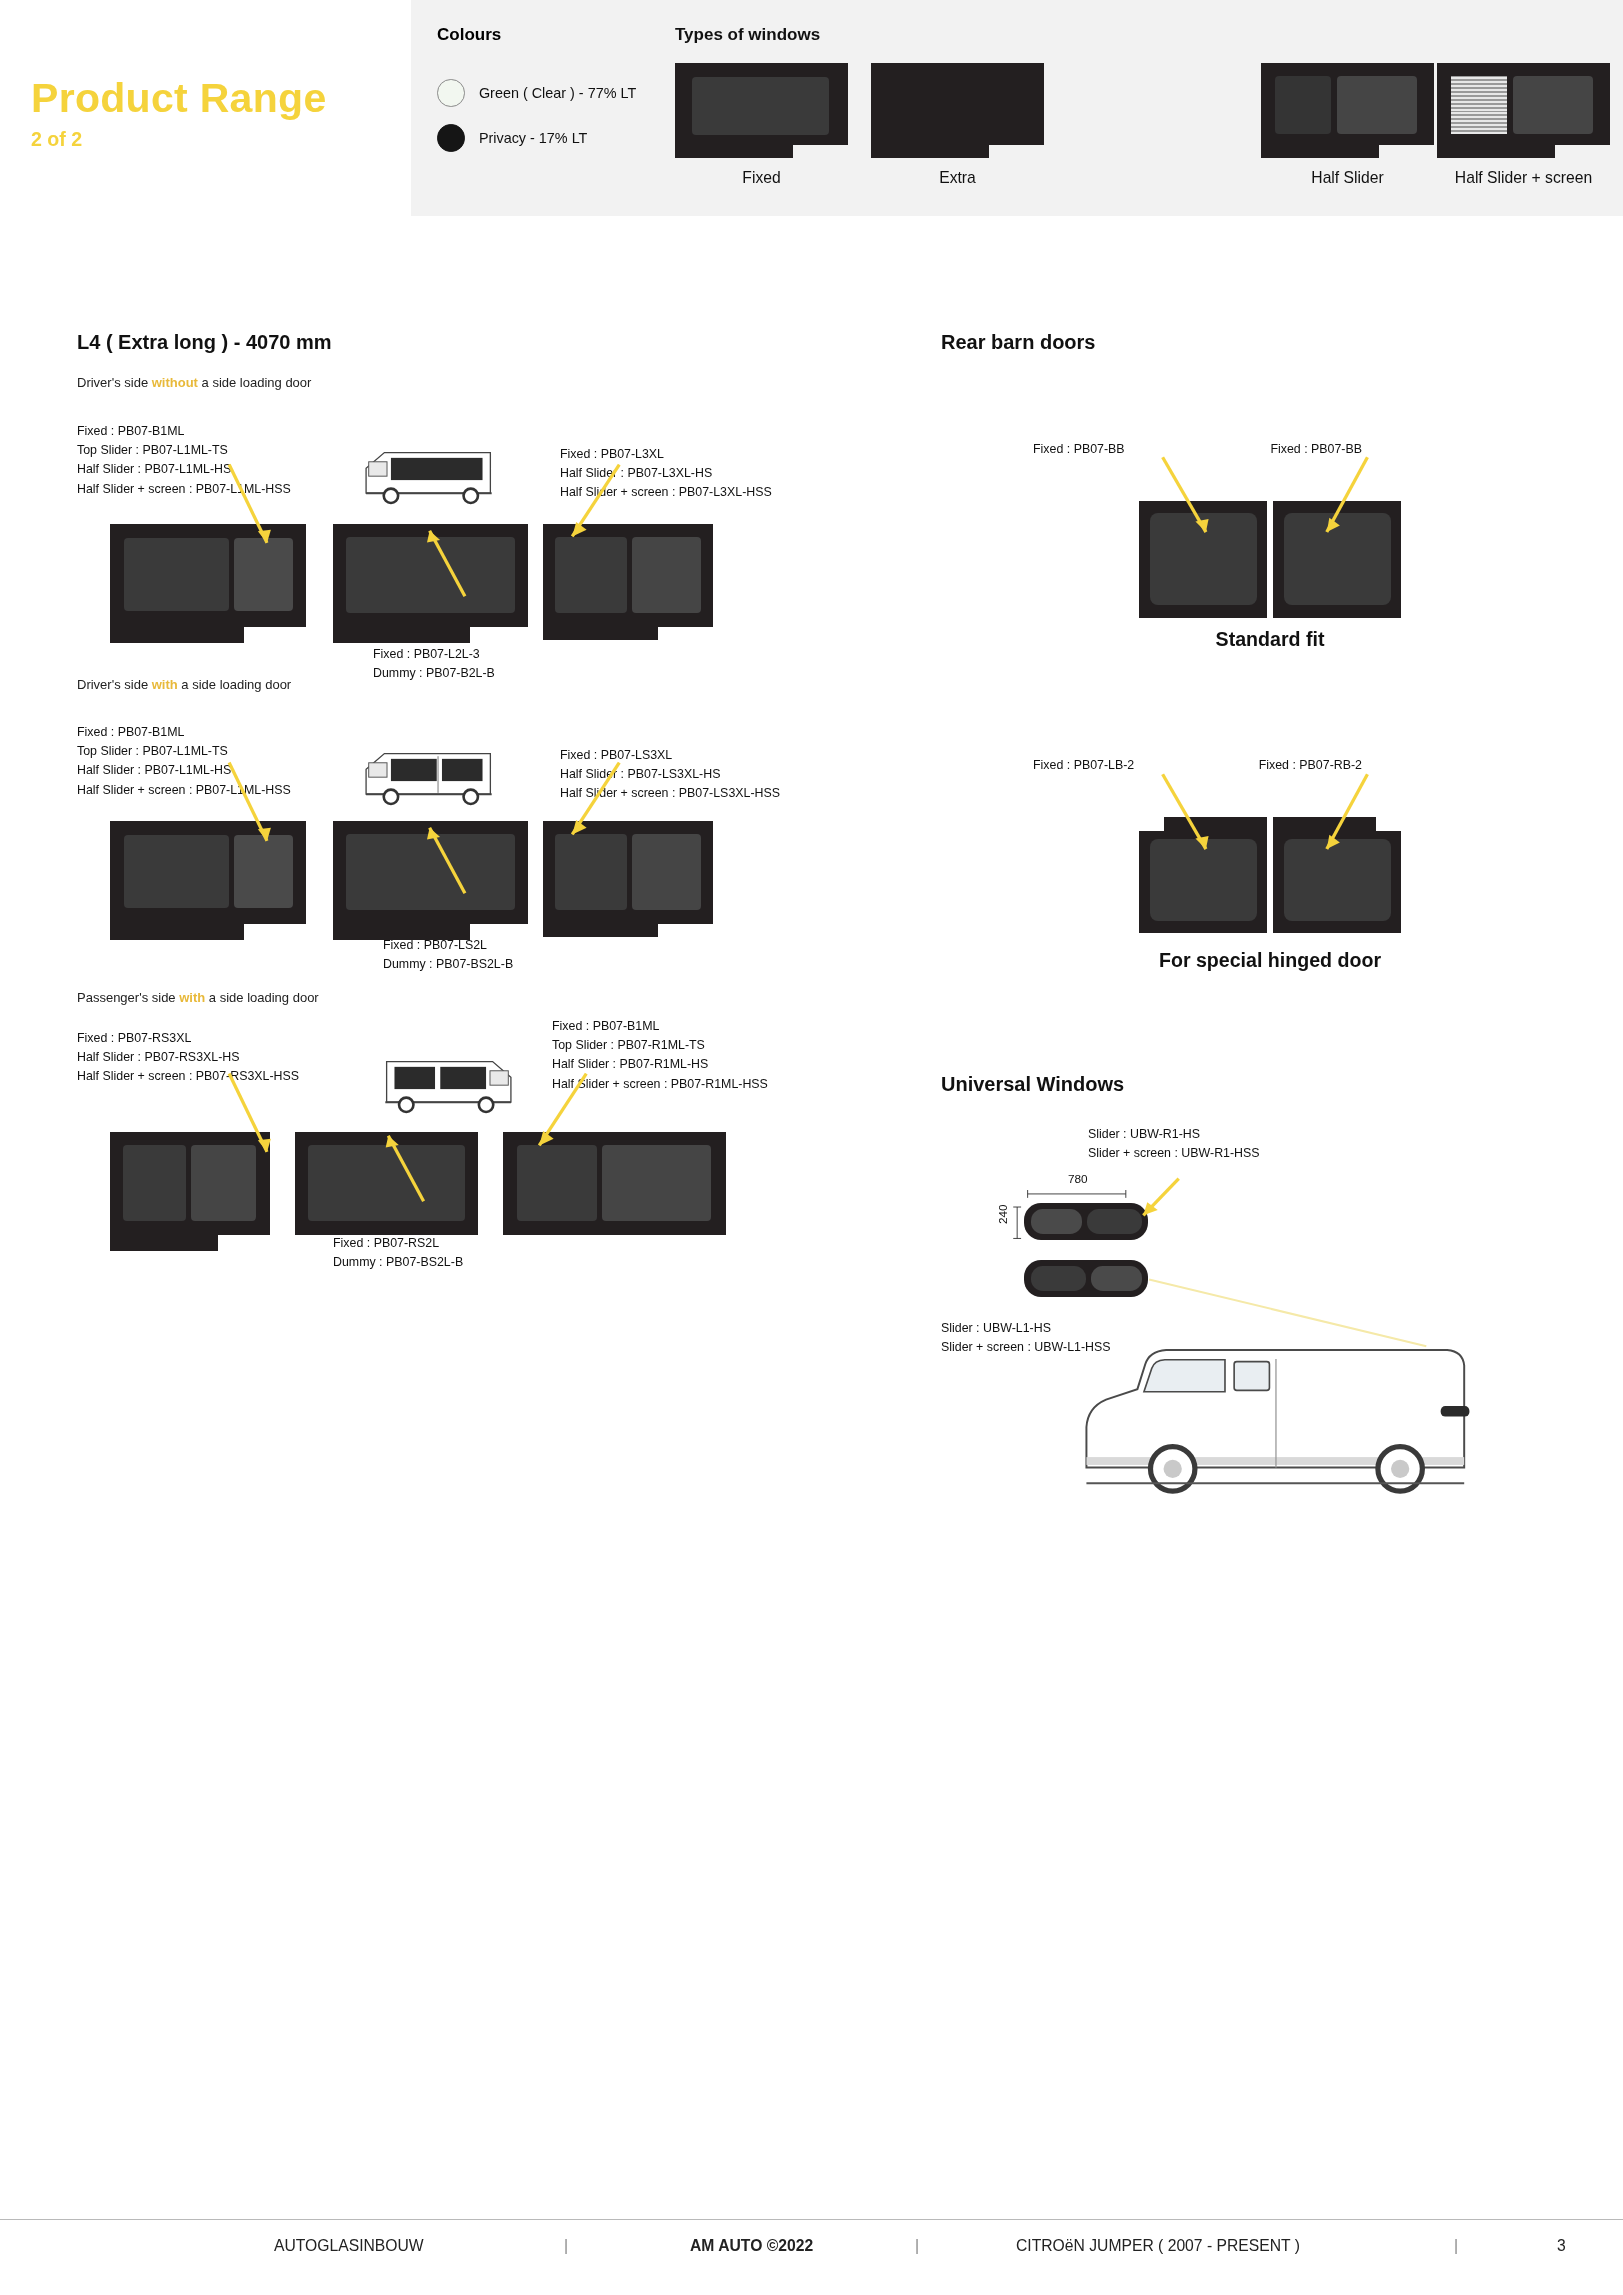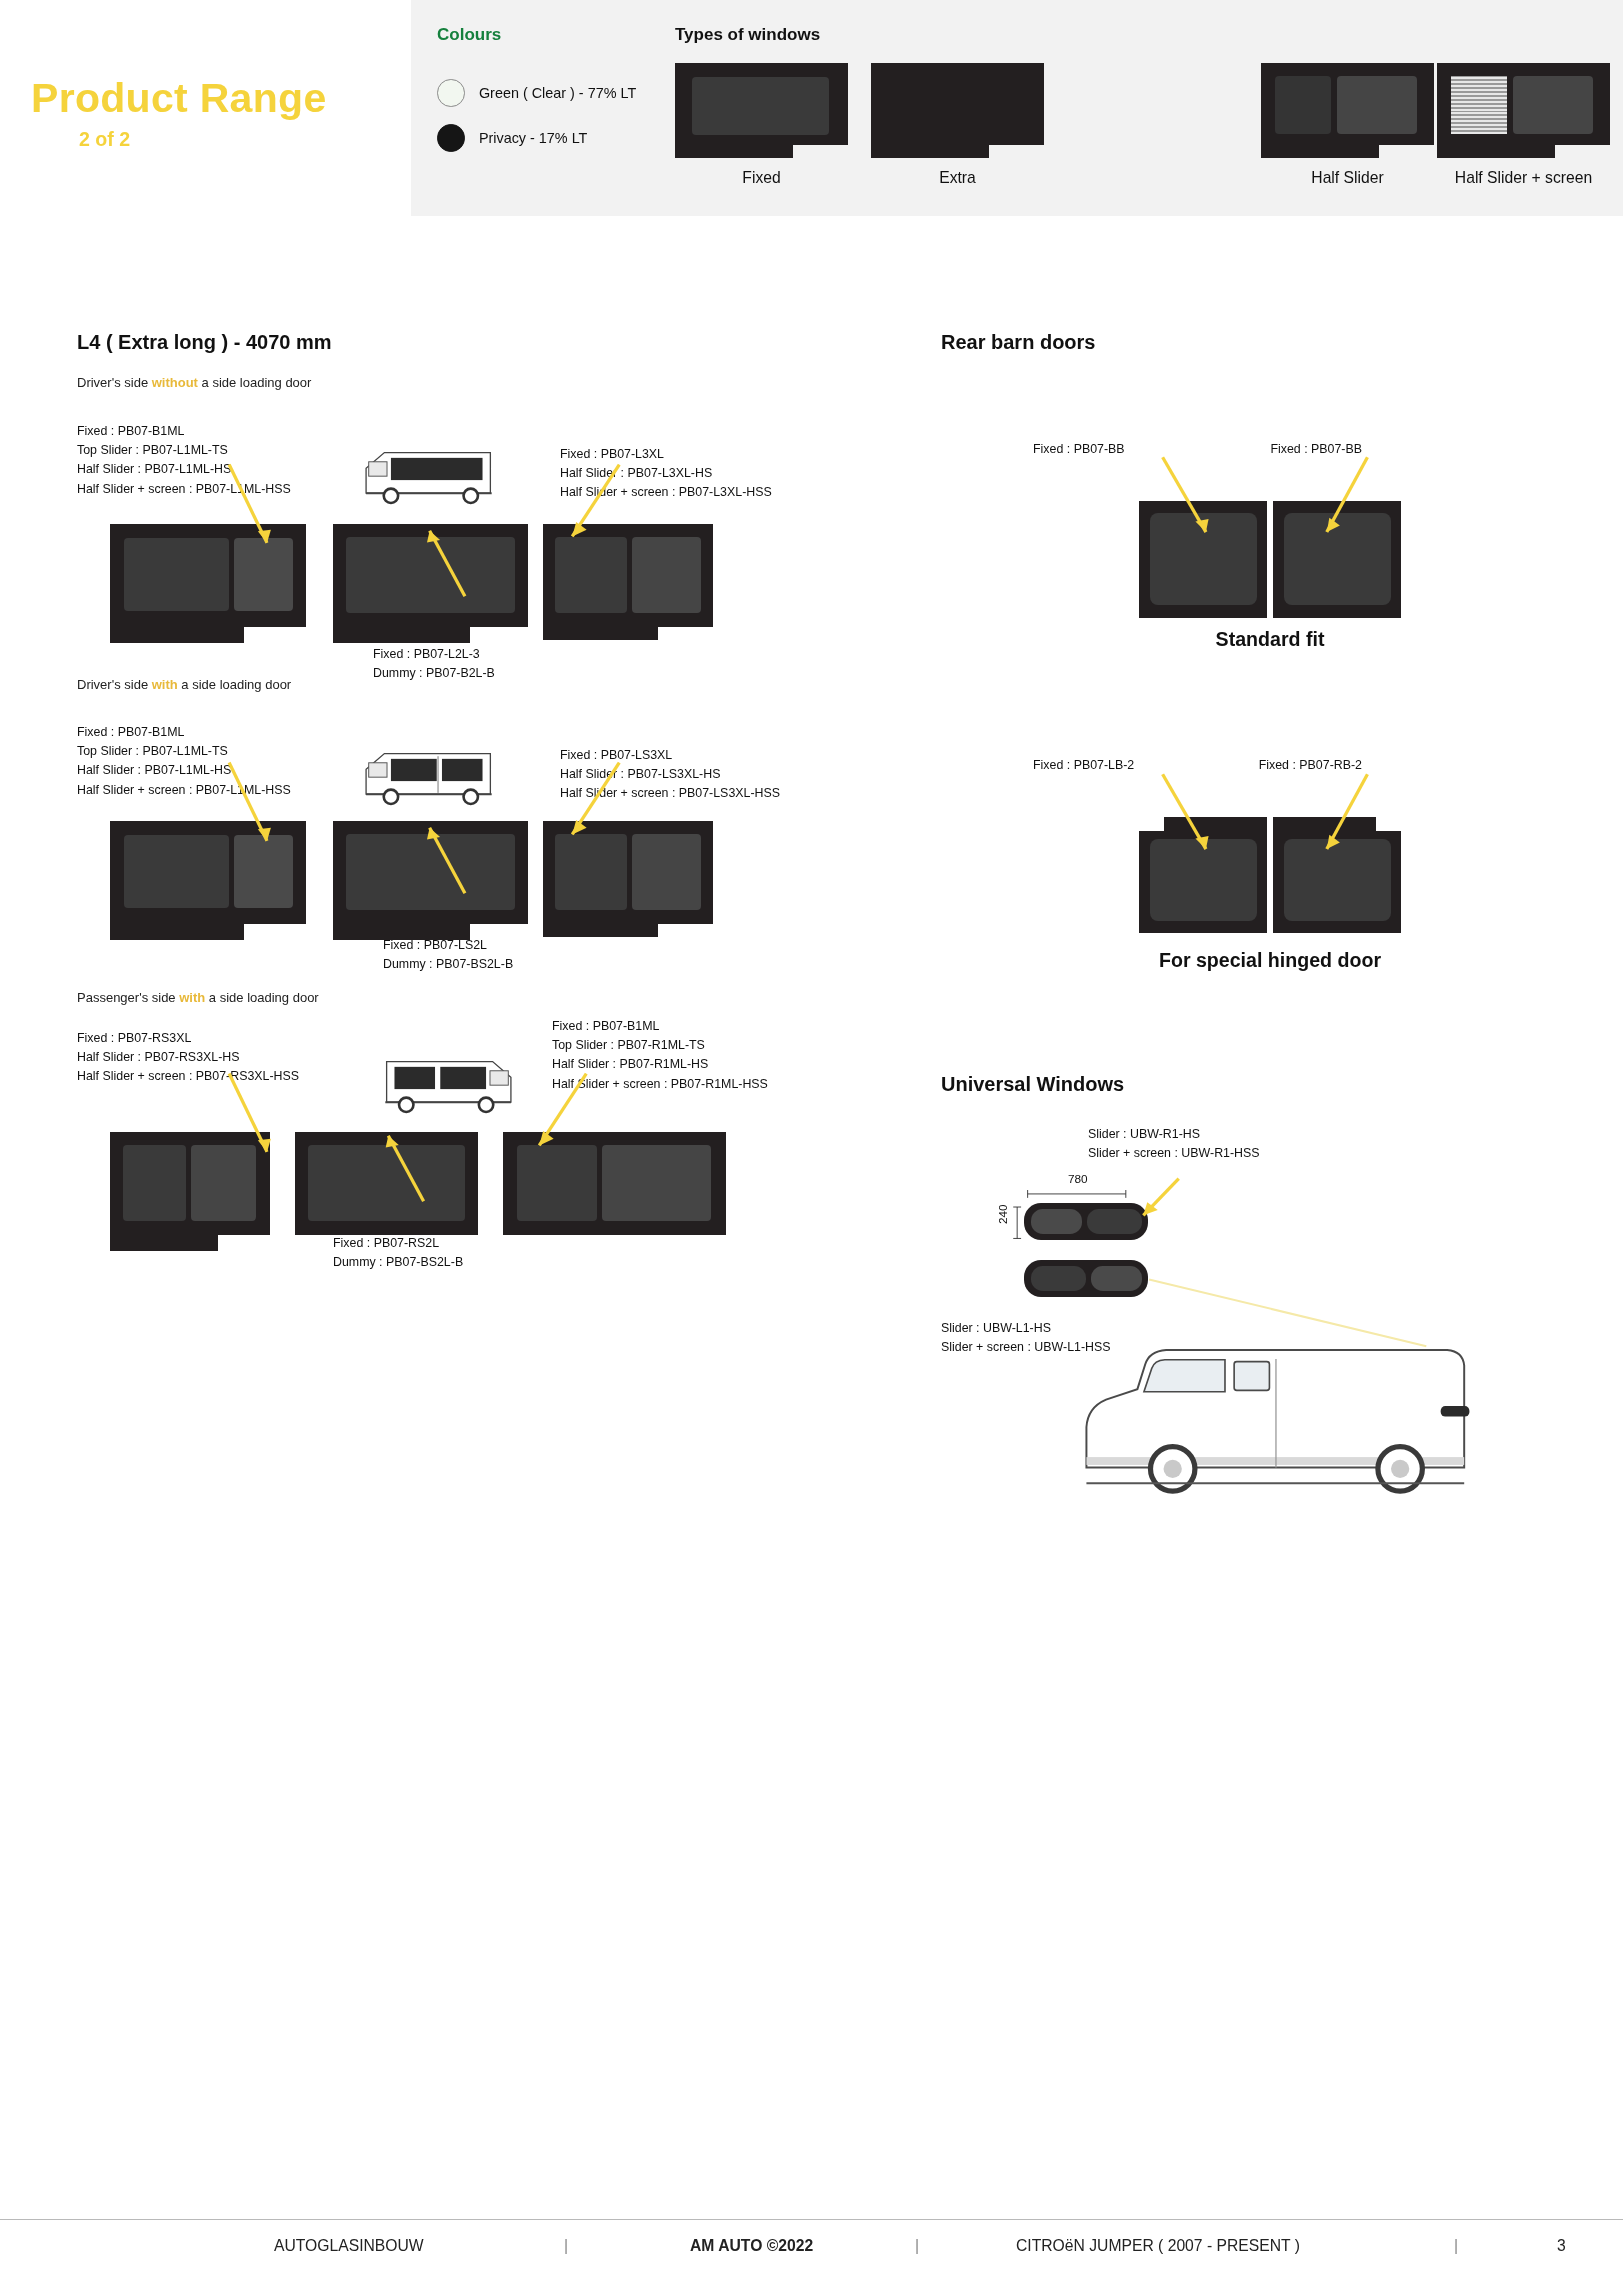--- a/index.html
+++ b/index.html
@@ -28,25 +28,24 @@
     font-weight: bold;
     color: #f5d33c;
     letter-spacing: 0.3px;
   }
   .subtitle {
     position: absolute;
     left: 31px; top: 128px;
     font-size: 19.6px;
     font-weight: bold;
     color: #f5d33c;
-    margin-left: 48px;
   }
   .colours-title {
     position: absolute; left: 437px; top: 25px;
-    font-size: 17px; font-weight: bold; color:#15803d;
+    font-size: 17px; font-weight: bold; color:#000000;
   }
   .swatch-row { position: absolute; display:flex; align-items:center; }
   .swatch {
     width: 27.5px; height:27.5px; border-radius: 50%;
     border: 1px solid #8a8a8a;
     display:inline-block;
   }
   .swatch-label { margin-left: 14.4px; font-size: 14.4px; color:#111; }
   .windows-title {
     position: absolute; left: 675px; top: 25px;

